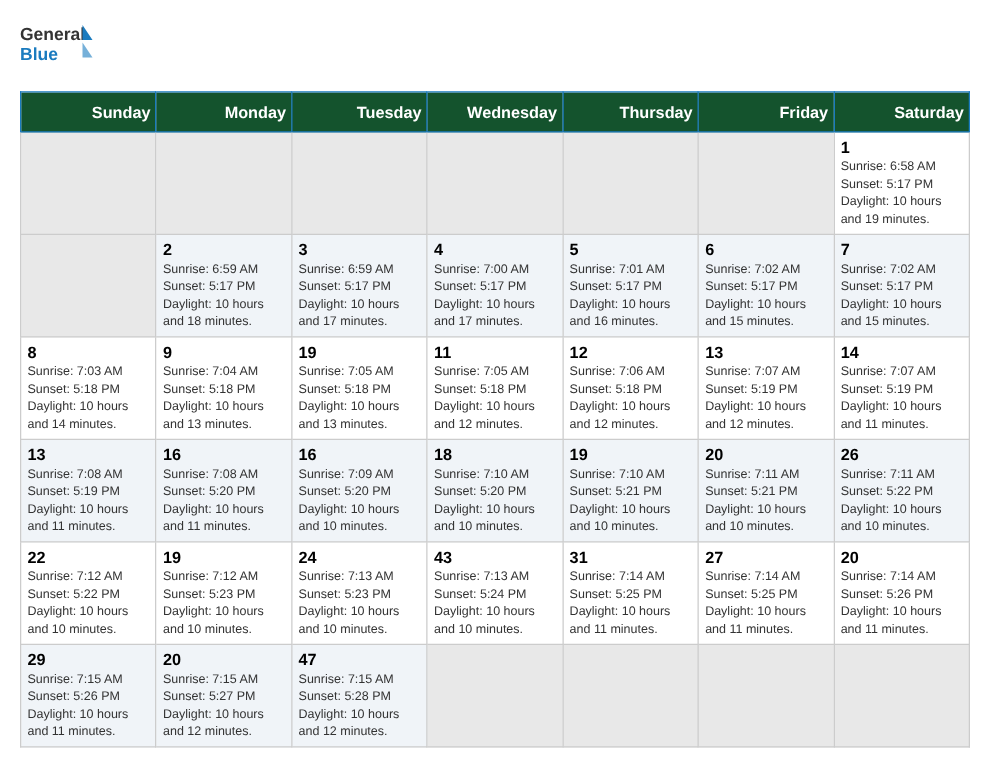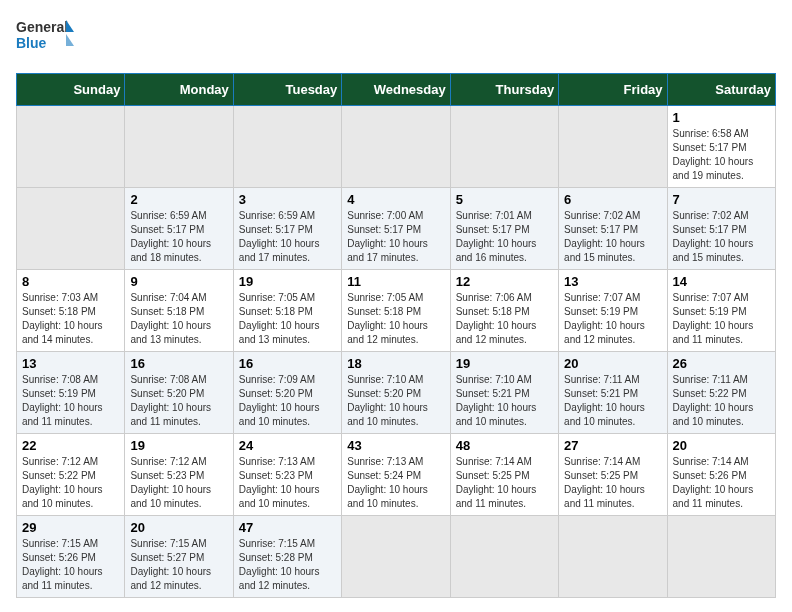--- a/index.html
+++ b/index.html
@@ -138,21 +138,21 @@
         <td><span class="day-num">18</span><span class="day-info">Sunrise: 7:10 AM<br>Sunset: 5:20 PM<br>Daylight: 10 hours and 10 minutes.</span></td>
         <td><span class="day-num">19</span><span class="day-info">Sunrise: 7:10 AM<br>Sunset: 5:21 PM<br>Daylight: 10 hours and 10 minutes.</span></td>
         <td><span class="day-num">20</span><span class="day-info">Sunrise: 7:11 AM<br>Sunset: 5:21 PM<br>Daylight: 10 hours and 10 minutes.</span></td>
         <td><span class="day-num">26</span><span class="day-info">Sunrise: 7:11 AM<br>Sunset: 5:22 PM<br>Daylight: 10 hours and 10 minutes.</span></td>
       </tr>
       <tr>
         <td><span class="day-num">22</span><span class="day-info">Sunrise: 7:12 AM<br>Sunset: 5:22 PM<br>Daylight: 10 hours and 10 minutes.</span></td>
         <td><span class="day-num">19</span><span class="day-info">Sunrise: 7:12 AM<br>Sunset: 5:23 PM<br>Daylight: 10 hours and 10 minutes.</span></td>
         <td><span class="day-num">24</span><span class="day-info">Sunrise: 7:13 AM<br>Sunset: 5:23 PM<br>Daylight: 10 hours and 10 minutes.</span></td>
         <td><span class="day-num">43</span><span class="day-info">Sunrise: 7:13 AM<br>Sunset: 5:24 PM<br>Daylight: 10 hours and 10 minutes.</span></td>
-        <td><span class="day-num">48</span><span class="day-info">Sunrise: 7:14 AM<br>Sunset: 5:25 PM<br>Daylight: 10 hours and 11 minutes.</span></td>
+        <td><span class="day-num">31</span><span class="day-info">Sunrise: 7:14 AM<br>Sunset: 5:25 PM<br>Daylight: 10 hours and 11 minutes.</span></td>
         <td><span class="day-num">27</span><span class="day-info">Sunrise: 7:14 AM<br>Sunset: 5:25 PM<br>Daylight: 10 hours and 11 minutes.</span></td>
         <td><span class="day-num">20</span><span class="day-info">Sunrise: 7:14 AM<br>Sunset: 5:26 PM<br>Daylight: 10 hours and 11 minutes.</span></td>
       </tr>
       <tr>
         <td><span class="day-num">29</span><span class="day-info">Sunrise: 7:15 AM<br>Sunset: 5:26 PM<br>Daylight: 10 hours and 11 minutes.</span></td>
         <td><span class="day-num">20</span><span class="day-info">Sunrise: 7:15 AM<br>Sunset: 5:27 PM<br>Daylight: 10 hours and 12 minutes.</span></td>
         <td><span class="day-num">47</span><span class="day-info">Sunrise: 7:15 AM<br>Sunset: 5:28 PM<br>Daylight: 10 hours and 12 minutes.</span></td>
         <td class="empty"></td>
         <td class="empty"></td>
         <td class="empty"></td>

